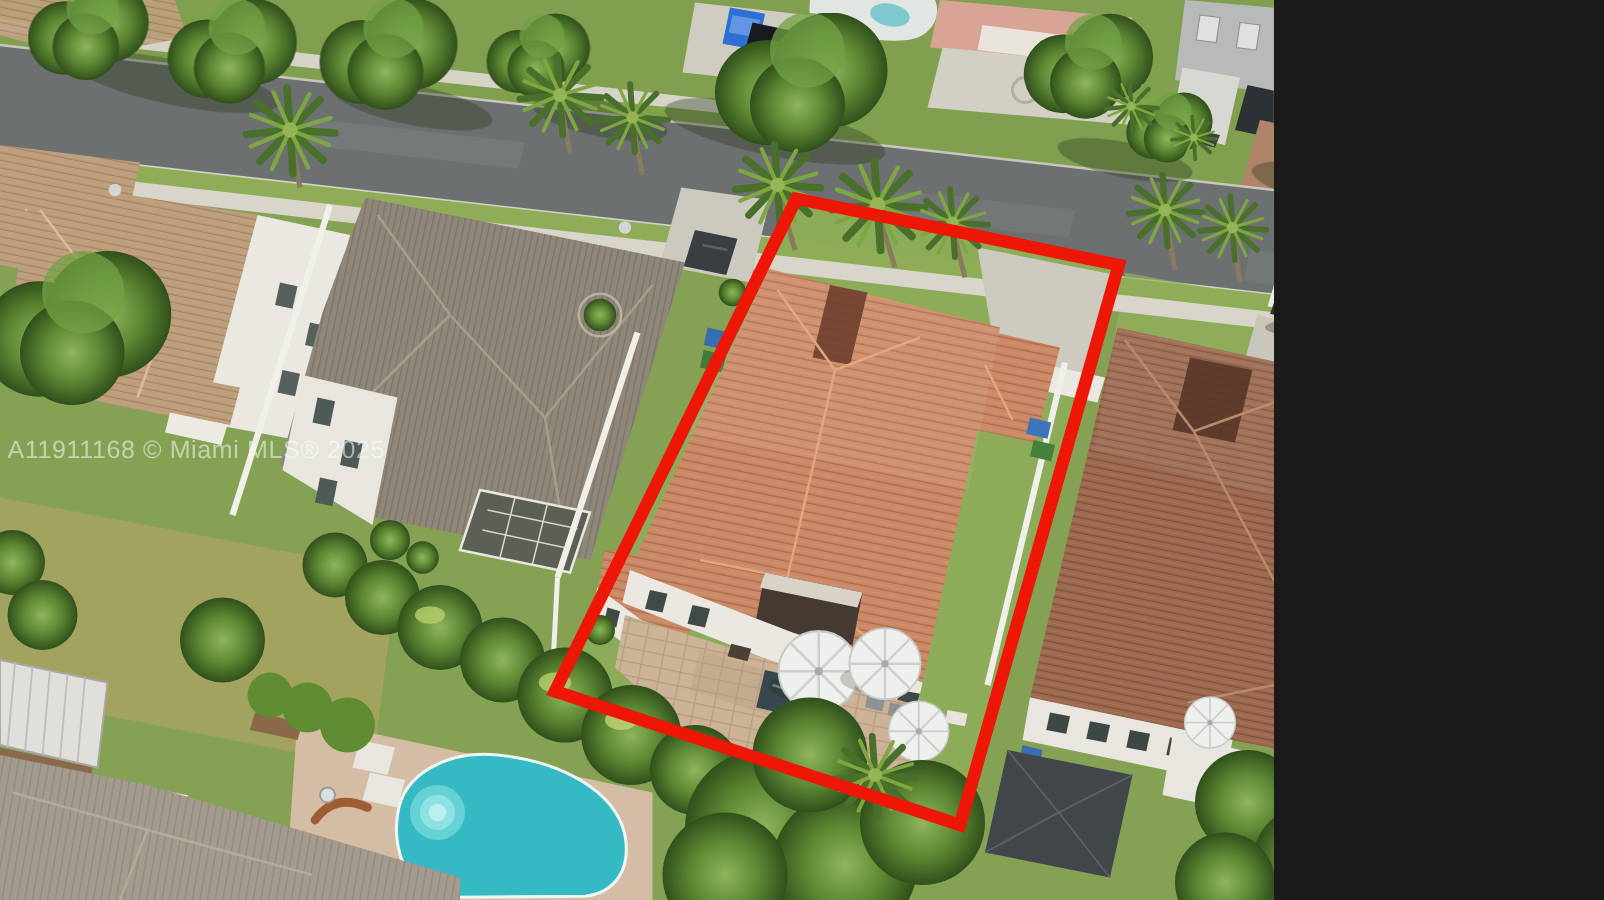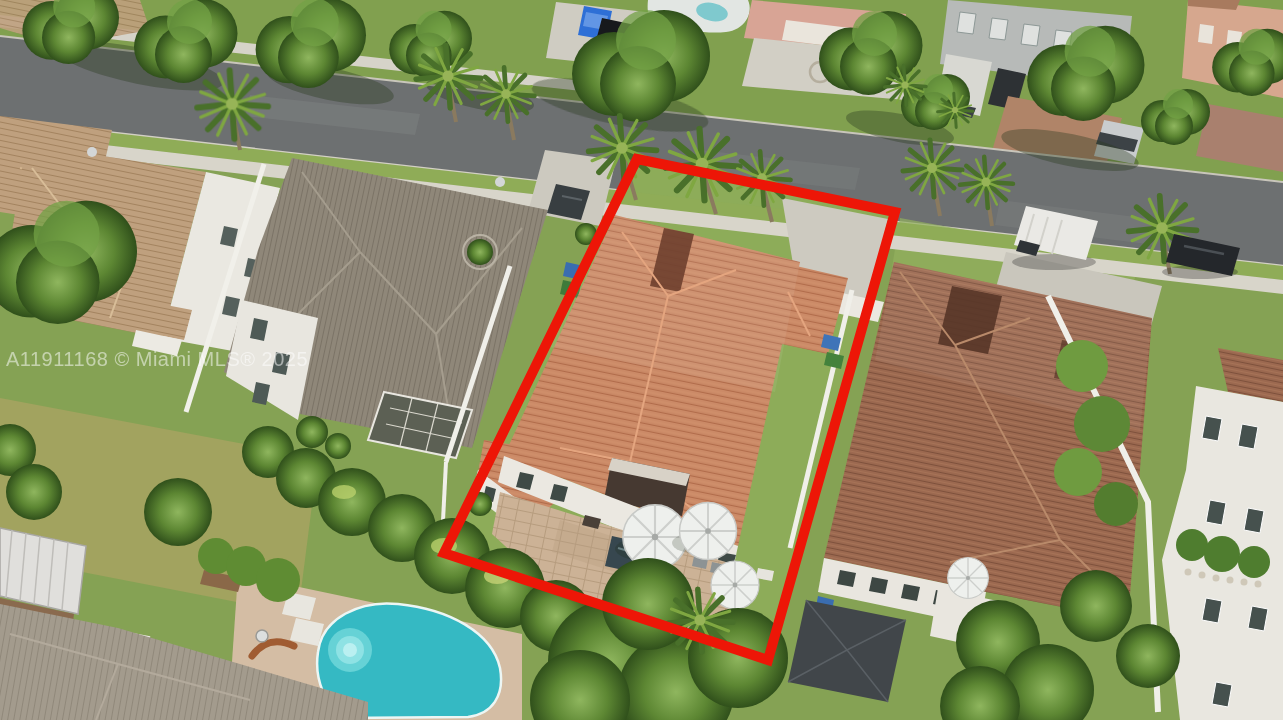--- a/index.html
+++ b/index.html
@@ -1,16 +1,16 @@
 <!DOCTYPE html>
 <html><head>
 <meta charset="utf-8">
 <style>
   html,body{margin:0;padding:0;background:#1a1a1a}
-  .stage{position:relative;width:1283px;height:720px;overflow:hidden;font-family:"Liberation Sans",sans-serif;background:#85a254}
+  .stage{position:relative;width:1019px;height:720px;overflow:hidden;font-family:"Liberation Sans",sans-serif;background:#85a254}
   svg{display:block}
   text.wm{font-family:"Liberation Sans","DejaVu Sans",sans-serif;font-weight:400}
 </style>
 </head>
 <body>
 
 <div class="stage">
 <svg width="1283" height="720" viewBox="0 0 1283 720" xmlns="http://www.w3.org/2000/svg">
 <defs>
   <radialGradient id="gTree">

